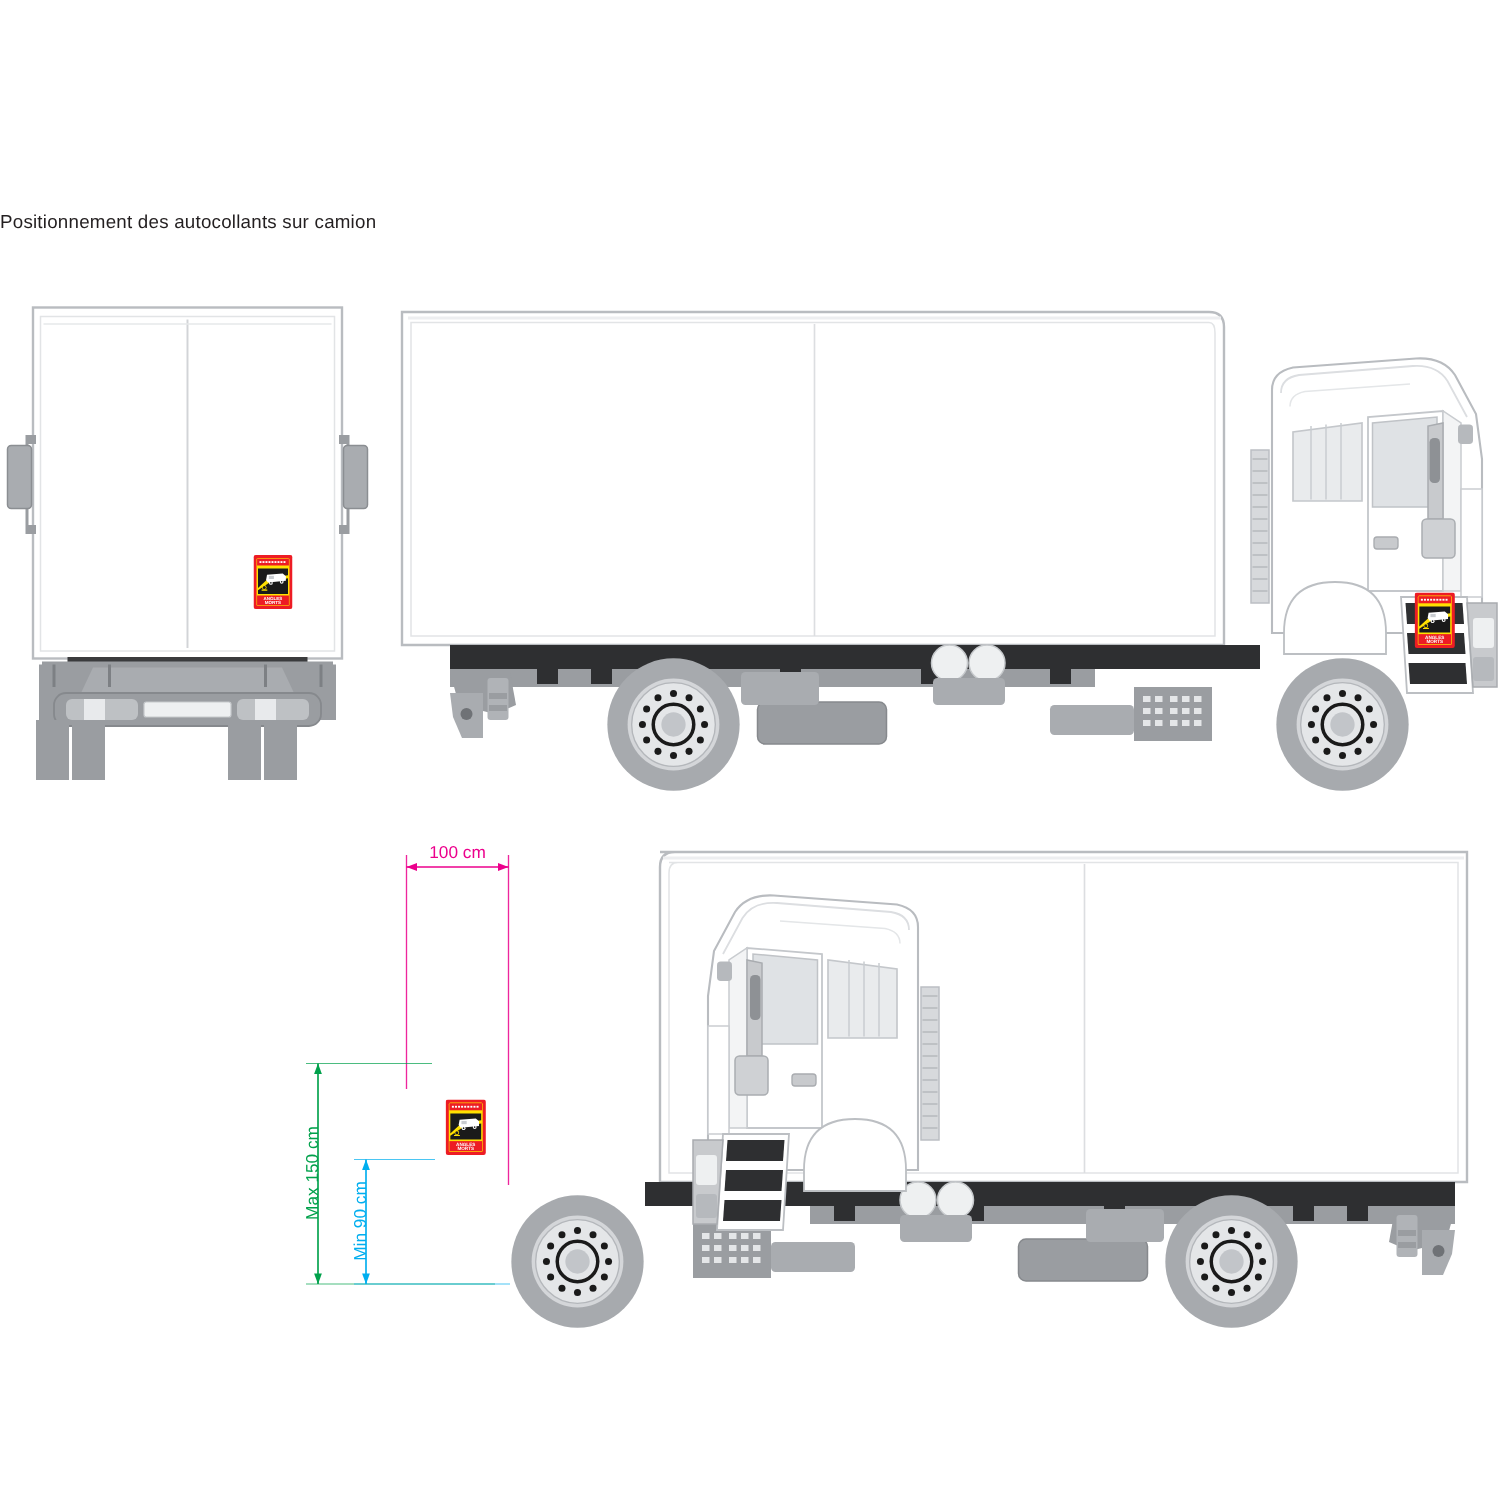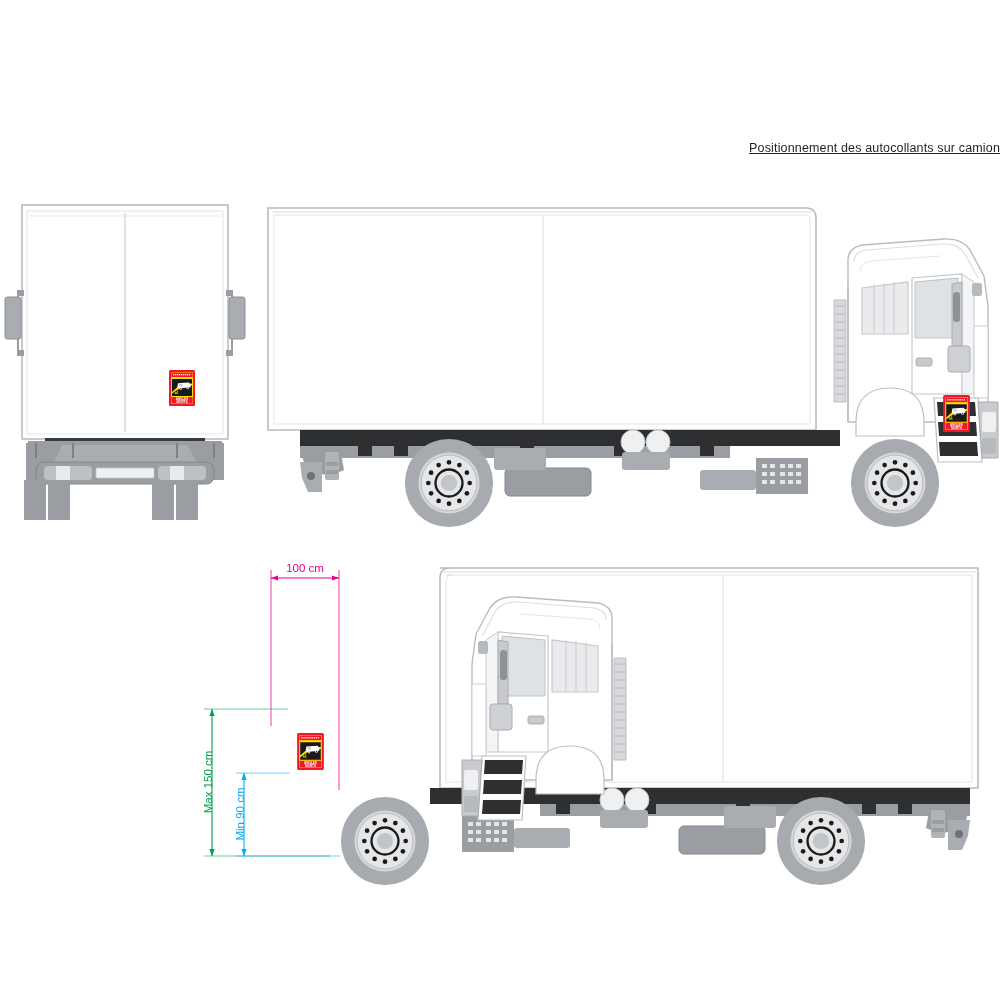--- a/index.html
+++ b/index.html
@@ -1,20 +1,20 @@
 <!DOCTYPE html>
 <html><head>
 <meta charset="utf-8">
 <style>
   html,body{margin:0;padding:0;background:#ffffff;}
   body{width:1000px;height:1000px;position:relative;overflow:hidden;
        font-family:"Liberation Sans","DejaVu Sans",sans-serif;}
   #stage{position:absolute;left:0;top:0;width:1000px;height:1000px;}
-  .title{position:absolute;left:0;top:141px;width:1000px;text-align:right;
-         font-size:12.5px;color:#231f20;letter-spacing:.15px;text-decoration:underline;}
+  .title{position:absolute;left:0;top:141px;width:1000px;text-align:left;
+         font-size:12.5px;color:#231f20;letter-spacing:.15px;}
   svg{display:block;}
 </style>
 </head>
 <body style="background: rgb(255, 255, 255);">
 
 <div id="stage">
 
   <div class="title">Positionnement des autocollants sur camion</div>
 
   <svg width="1000" height="1000" viewBox="0 0 1000 1000">

